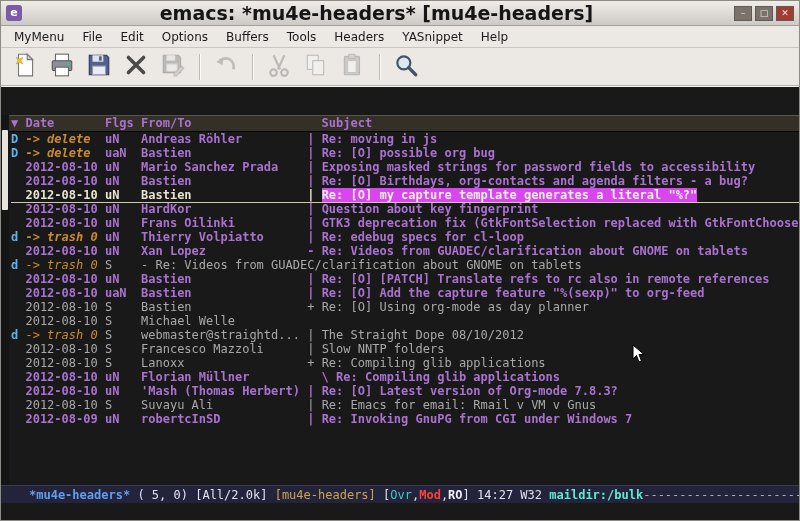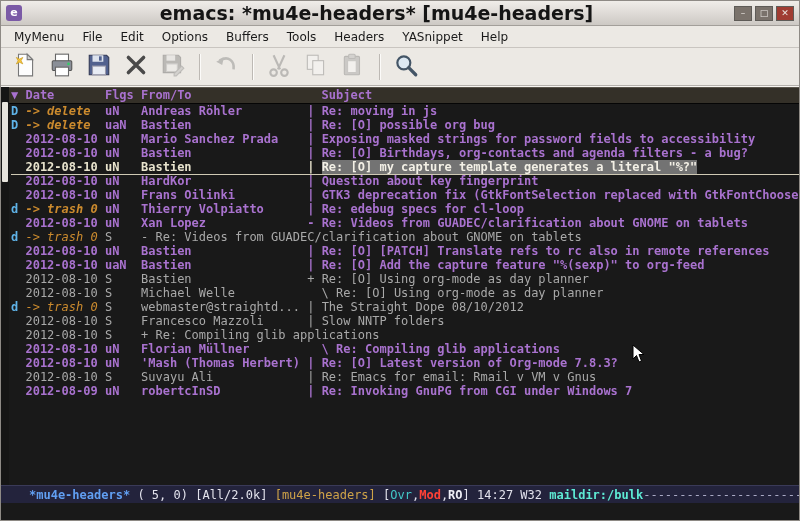--- a/index.html
+++ b/index.html
@@ -62,21 +62,21 @@
     width:2px; height:26px; margin:0 9px 0 5px; flex:none;
     border-left:1px solid #bdb9b4; border-right:1px solid #fcfbf9;
   }
   
   .text-area {
     flex:1; display:flex; flex-direction:column; overflow:hidden;
     background:var(--bg,#191919);
     border-top:1px solid #f7f5f1;
     font-family:"DejaVu Sans Mono", monospace; font-size:12px;
   }
-  .main { flex:1; display:flex; overflow:hidden; }
+  .main { flex:1; display:flex; overflow:hidden;margin-top:28px; }
   .scrollbar { width:8px; flex:none; background:#151515; position:relative; }
   .scroll-thumb {
     position:absolute; left:1px; top:15px; width:6px; height:80px;
     background:#e7e4dd; border-radius:1px;
   }
   .buffer { flex:1; display:flex; flex-direction:column; overflow:hidden; padding-left:2px; }
   .header-line {
     height:17px; line-height:15px; flex:none; display:flex;
     background:#343028; color:var(--unread,#a972cf); font-weight:bold;
     border-top:1px solid #5a554c; border-bottom:1px solid #050505;
@@ -93,21 +93,21 @@
   .c-date { width:11ch; flex:none; overflow:hidden; }
   .c-flags { width:5ch; flex:none; overflow:hidden; }
   .c-from { width:23ch; flex:none; overflow:hidden; }
   .c-subj { flex:1; overflow:hidden; }
   .row.unread { color:var(--unread,#a972cf); font-weight:bold; }
   .row.read { color:var(--read,#a9a9a9); font-weight:normal; }
   .row.action .c-date { color:var(--action,#cc8b2e); font-style:italic; }
   .row.current { box-shadow:0 1px 0 0 #cfc9b4; }
   .row.current .c-date, .row.current .c-flags, .row.current .c-from,
   .row.current .thread { color:#e8e3cd; font-style:normal; }
-  .row.current .stext { background:#737373; color:#f3f0e6; }
+  .row.current .stext { background:#d946ef; color:#f3f0e6; }
   .footer-line {
     height:14px; line-height:14px; flex:none;
     color:var(--action,#cc8b2e); font-style:italic; font-weight:bold;
     white-space:pre;
   }
   .filler { flex:1; }
   
   .modeline {
     height:18px; line-height:18px; flex:none;
     background:var(--mlbg,#23233c); color:#dcdce8;
@@ -247,24 +247,24 @@
             <div class="row unread"><span class="c-marker"></span><span class="c-date">2012-08-10</span><span class="c-flags">uN</span><span class="c-from">Bastien</span><span class="c-subj"><span class="thread">| </span><span class="stext">Re: [O] Birthdays, org-contacts and agenda filters - a bug?</span></span></div>
             <div class="row unread current"><span class="c-marker"></span><span class="c-date">2012-08-10</span><span class="c-flags">uN</span><span class="c-from">Bastien</span><span class="c-subj"><span class="thread">| </span><span class="stext">Re: [O] my capture template generates a literal "%?"</span></span></div>
             <div class="row unread"><span class="c-marker"></span><span class="c-date">2012-08-10</span><span class="c-flags">uN</span><span class="c-from">HardKor</span><span class="c-subj"><span class="thread">| </span><span class="stext">Question about key fingerprint</span></span></div>
             <div class="row unread"><span class="c-marker"></span><span class="c-date">2012-08-10</span><span class="c-flags">uN</span><span class="c-from">Frans Oilinki</span><span class="c-subj"><span class="thread">| </span><span class="stext">GTK3 deprecation fix (GtkFontSelection replaced with GtkFontChooser)</span></span></div>
             <div class="row unread action"><span class="c-marker">d</span><span class="c-date">-&gt; trash 0</span><span class="c-flags">uN</span><span class="c-from">Thierry Volpiatto</span><span class="c-subj"><span class="thread">| </span><span class="stext">Re: edebug specs for cl-loop</span></span></div>
             <div class="row unread"><span class="c-marker"></span><span class="c-date">2012-08-10</span><span class="c-flags">uN</span><span class="c-from">Xan Lopez</span><span class="c-subj"><span class="thread">- </span><span class="stext">Re: Videos from GUADEC/clarification about GNOME on tablets</span></span></div>
             <div class="row read action"><span class="c-marker">d</span><span class="c-date">-&gt; trash 0</span><span class="c-flags">S</span><span class="c-subj"><span class="thread">- </span><span class="stext">Re: Videos from GUADEC/clarification about GNOME on tablets</span></span></div>
             <div class="row unread"><span class="c-marker"></span><span class="c-date">2012-08-10</span><span class="c-flags">uN</span><span class="c-from">Bastien</span><span class="c-subj"><span class="thread">| </span><span class="stext">Re: [O] [PATCH] Translate refs to rc also in remote references</span></span></div>
             <div class="row unread"><span class="c-marker"></span><span class="c-date">2012-08-10</span><span class="c-flags">uaN</span><span class="c-from">Bastien</span><span class="c-subj"><span class="thread">| </span><span class="stext">Re: [O] Add the capture feature "%(sexp)" to org-feed</span></span></div>
             <div class="row read"><span class="c-marker"></span><span class="c-date">2012-08-10</span><span class="c-flags">S</span><span class="c-from">Bastien</span><span class="c-subj"><span class="thread">+ </span><span class="stext">Re: [O] Using org-mode as day planner</span></span></div>
-            <div class="row read"><span class="c-marker"></span><span class="c-date">2012-08-10</span><span class="c-flags">S</span><span class="c-from">Michael Welle</span><span class="c-subj"><span class="thread">  \ </span><span class="stext">Re: [O] Using org-mode as day planner</span></span></div>
+            <div class="row read"><span class="c-marker"></span><span class="c-date">2012-08-10</span><span class="c-flags">S</span><span class="c-from">Michael Welle</span></div>
             <div class="row read action"><span class="c-marker">d</span><span class="c-date">-&gt; trash 0</span><span class="c-flags">S</span><span class="c-from">webmaster@straightd...</span><span class="c-subj"><span class="thread">| </span><span class="stext">The Straight Dope 08/10/2012</span></span></div>
             <div class="row read"><span class="c-marker"></span><span class="c-date">2012-08-10</span><span class="c-flags">S</span><span class="c-from">Francesco Mazzoli</span><span class="c-subj"><span class="thread">| </span><span class="stext">Slow NNTP folders</span></span></div>
-            <div class="row read"><span class="c-marker"></span><span class="c-date">2012-08-10</span><span class="c-flags">S</span><span class="c-subj"><span class="thread">+ </span><span class="stext">Re: Compiling glib applications</span></span></div>
+            <div class="row read"><span class="c-marker"></span><span class="c-date">2012-08-10</span><span class="c-flags">S</span><span class="c-from">Lanoxx</span><span class="c-subj"><span class="thread">+ </span><span class="stext">Re: Compiling glib applications</span></span></div>
             <div class="row unread"><span class="c-marker"></span><span class="c-date">2012-08-10</span><span class="c-flags">uN</span><span class="c-from">Florian Müllner</span><span class="c-subj"><span class="thread">  \ </span><span class="stext">Re: Compiling glib applications</span></span></div>
             <div class="row unread"><span class="c-marker"></span><span class="c-date">2012-08-10</span><span class="c-flags">uN</span><span class="c-from">'Mash (Thomas Herbert)</span><span class="c-subj"><span class="thread">| </span><span class="stext">Re: [O] Latest version of Org-mode 7.8.3?</span></span></div>
             <div class="row read"><span class="c-marker"></span><span class="c-date">2012-08-10</span><span class="c-flags">S</span><span class="c-from">Suvayu Ali</span><span class="c-subj"><span class="thread">| </span><span class="stext">Re: Emacs for email: Rmail v VM v Gnus</span></span></div>
             <div class="row unread"><span class="c-marker"></span><span class="c-date">2012-08-09</span><span class="c-flags">uN</span><span class="c-from">robertcInSD</span><span class="c-subj"><span class="thread">| </span><span class="stext">Re: Invoking GnuPG from CGI under Windows 7</span></span></div>
           </div>
         <div class="filler"></div>
       </div>
     </div>
     <div class="modeline" id="modeline"><span class="ml-buffer">*mu4e-headers*</span><span class="ml-plain"> ( 5, 0) [All/2.0k] </span><span class="ml-mode">[mu4e-headers]</span><span class="ml-plain"> [</span><span class="ml-ovr">Ovr</span><span class="ml-plain">,</span><span class="ml-mod">Mod</span><span class="ml-plain">,</span><span class="ml-ro">RO</span><span class="ml-plain">] </span><span class="ml-plain">14:27 W32 </span><span class="ml-path">maildir:/bulk</span><span class="ml-dashes">--------------------------------------------------</span></div>
     <div class="minibuffer"></div>

